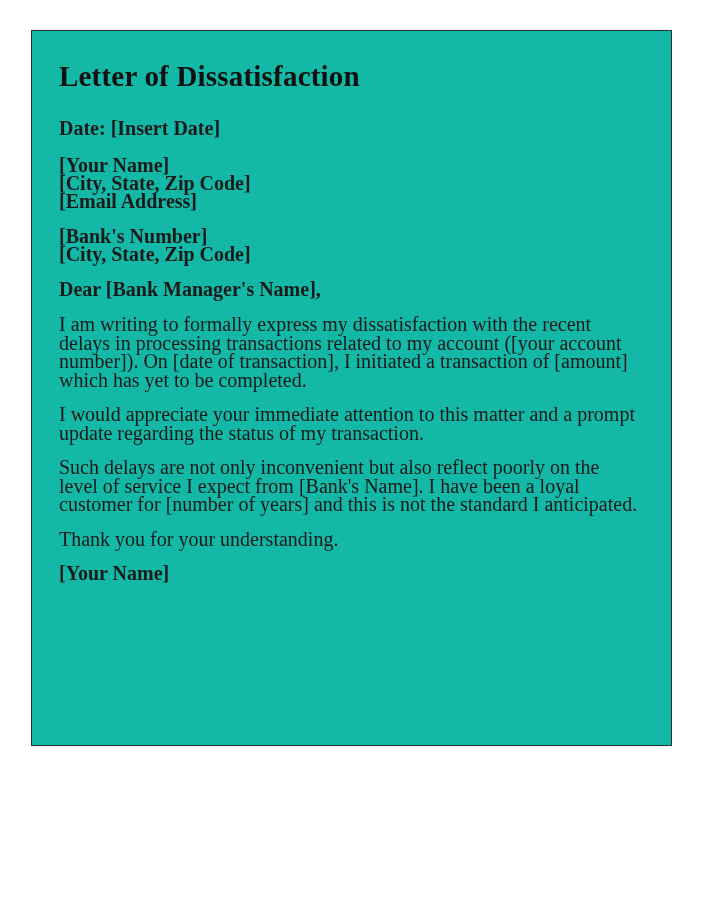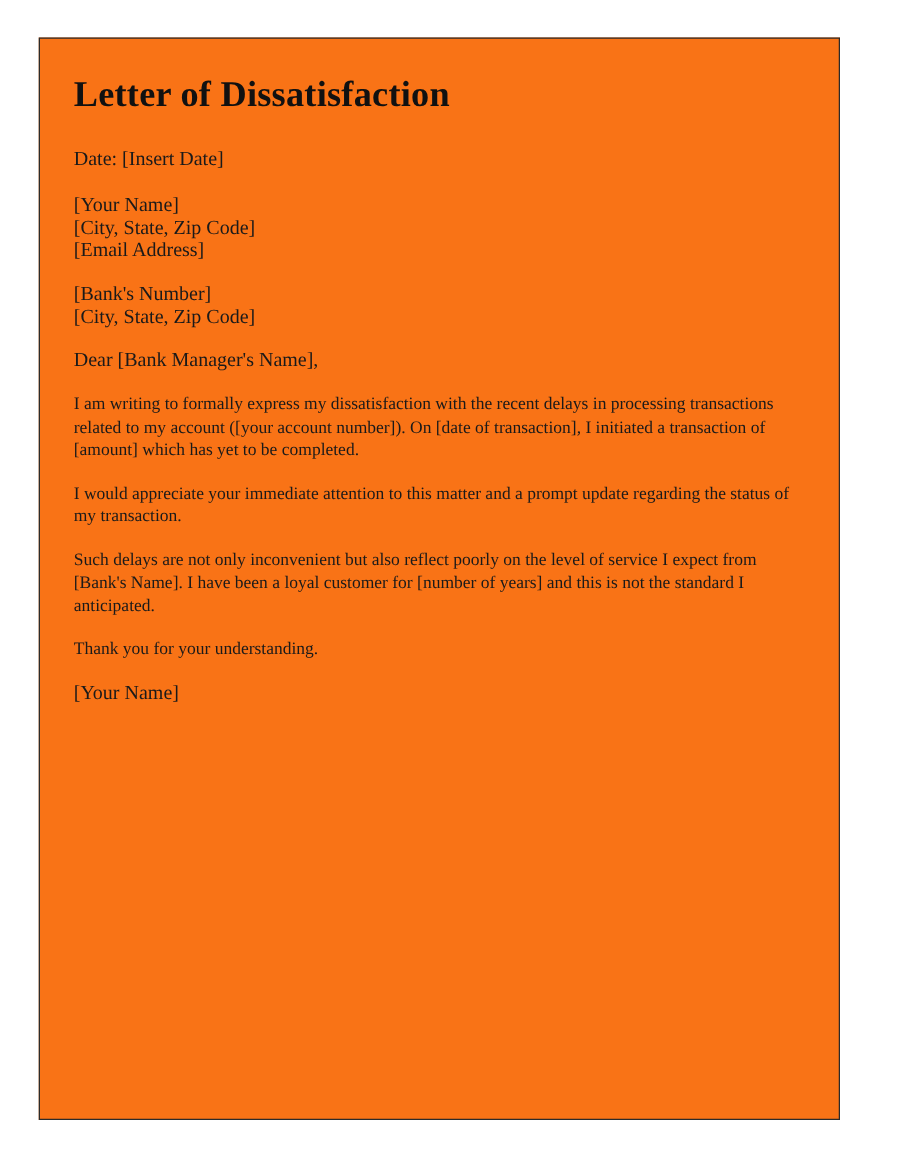--- a/index.html
+++ b/index.html
@@ -13,56 +13,57 @@
     font-family: "Liberation Serif", "DejaVu Serif", serif;
     color: #1a1a1a;
     overflow: hidden;
   }
 
   .page {
     position: absolute;
     left: 31px;
     top: 30px;
     width: 641px;
-    height: 866px;
+    height: 716px;
     box-sizing: border-box;
     border: 1px solid #2b2b2b;
-    background: #f97316;
+    background: #14b8a6;
   }
 
   .page-inner {
     position: absolute;
     left: 27px;
     top: 28px;
     width: 580px;
   }
 
   .doc-title {
     font-family: "Liberation Serif", "DejaVu Serif", serif;
     font-weight: bold;
     font-size: 29px;
     line-height: 34px;
     letter-spacing: 0.2px;
     color: #111111;
     margin: 0 0 26px 0;
   }
 
   .line {
-    font-size: 16px;
+    font-size: 20px;
     line-height: 18px;
     margin: 0;
     white-space: pre-wrap;
+    font-weight: bold;
   }
 
   .block {
     margin: 0 0 17px 0;
   }
 
   .para {
-    font-size: 14px;
+    font-size: 20px;
     line-height: 18.5px;
     margin: 0 0 16px 0;
     text-align: left;
   }
 
   .date-block {
     margin: 0 0 19px 0;
   }
 
   .salutation {

